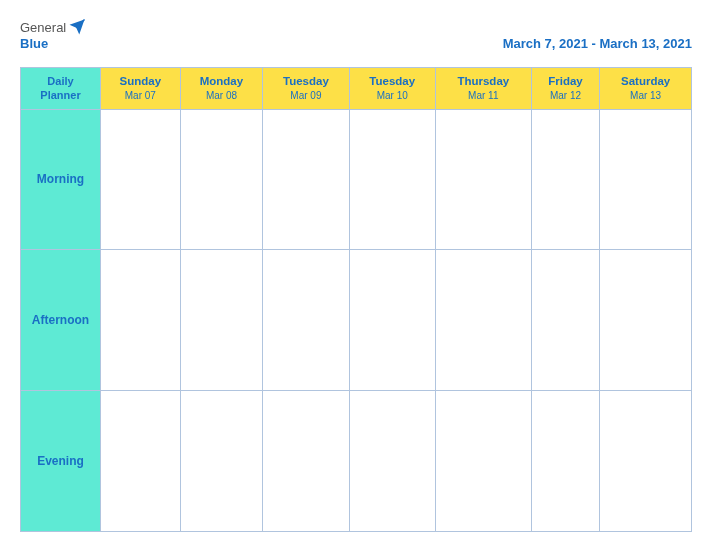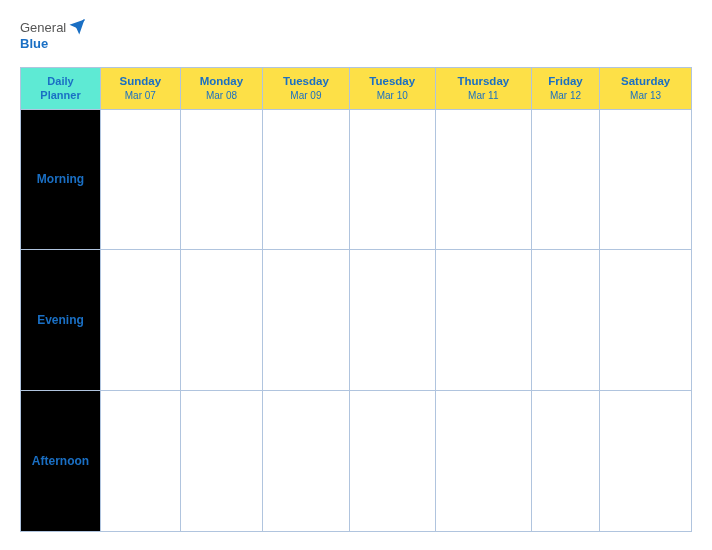--- a/index.html
+++ b/index.html
@@ -112,21 +112,21 @@
       border: 1px solid #b0c4de;
       vertical-align: middle;
       text-align: center;
       font-size: 11.5px;
       font-weight: 700;
       color: #1a6fc4;
       height: 110px;
     }
 
     .calendar-table td.row-label {
-      background-color: #000000;
+      background-color: #5eead4;
       width: 80px;
       font-size: 12px;
       font-weight: 700;
       color: #1a6fc4;
     }
 
     .calendar-table td.day-cell {
       background-color: #ffffff;
       width: calc((100% - 80px) / 7);
     }
@@ -140,20 +140,21 @@
       <span class="logo-general">General</span>
       <svg class="logo-bird" viewBox="0 0 24 24" xmlns="http://www.w3.org/2000/svg">
         <path d="M22 2L11 13" stroke="#1a6fc4" stroke-width="2" fill="none"></path>
         <path d="M22 2L15 22L11 13L2 9L22 2Z" fill="#1a6fc4"></path>
       </svg>
     </div>
     <span class="logo-blue">Blue</span>
   </div>
 
   <div class="title-area">
+    <div class="title-sub">March 7, 2021 - March 13, 2021</div>
   </div>
 </div>
 
 <table class="calendar-table">
   <thead>
     <tr>
       <th class="header-planner">
         <span>Daily</span><br>
         <span>Planner</span>
       </th>
@@ -192,31 +193,31 @@
       <td class="row-label">Morning</td>
       <td class="day-cell"></td>
       <td class="day-cell"></td>
       <td class="day-cell"></td>
       <td class="day-cell"></td>
       <td class="day-cell"></td>
       <td class="day-cell"></td>
       <td class="day-cell"></td>
     </tr>
     <tr>
+      <td class="row-label">Afternoon</td>
+      <td class="day-cell"></td>
+      <td class="day-cell"></td>
+      <td class="day-cell"></td>
+      <td class="day-cell"></td>
+      <td class="day-cell"></td>
+      <td class="day-cell"></td>
+      <td class="day-cell"></td>
+    </tr>
+    <tr>
       <td class="row-label">Evening</td>
-      <td class="day-cell"></td>
-      <td class="day-cell"></td>
-      <td class="day-cell"></td>
-      <td class="day-cell"></td>
-      <td class="day-cell"></td>
-      <td class="day-cell"></td>
-      <td class="day-cell"></td>
-    </tr>
-    <tr>
-      <td class="row-label">Afternoon</td>
       <td class="day-cell"></td>
       <td class="day-cell"></td>
       <td class="day-cell"></td>
       <td class="day-cell"></td>
       <td class="day-cell"></td>
       <td class="day-cell"></td>
       <td class="day-cell"></td>
     </tr>
   </tbody>
 </table>

